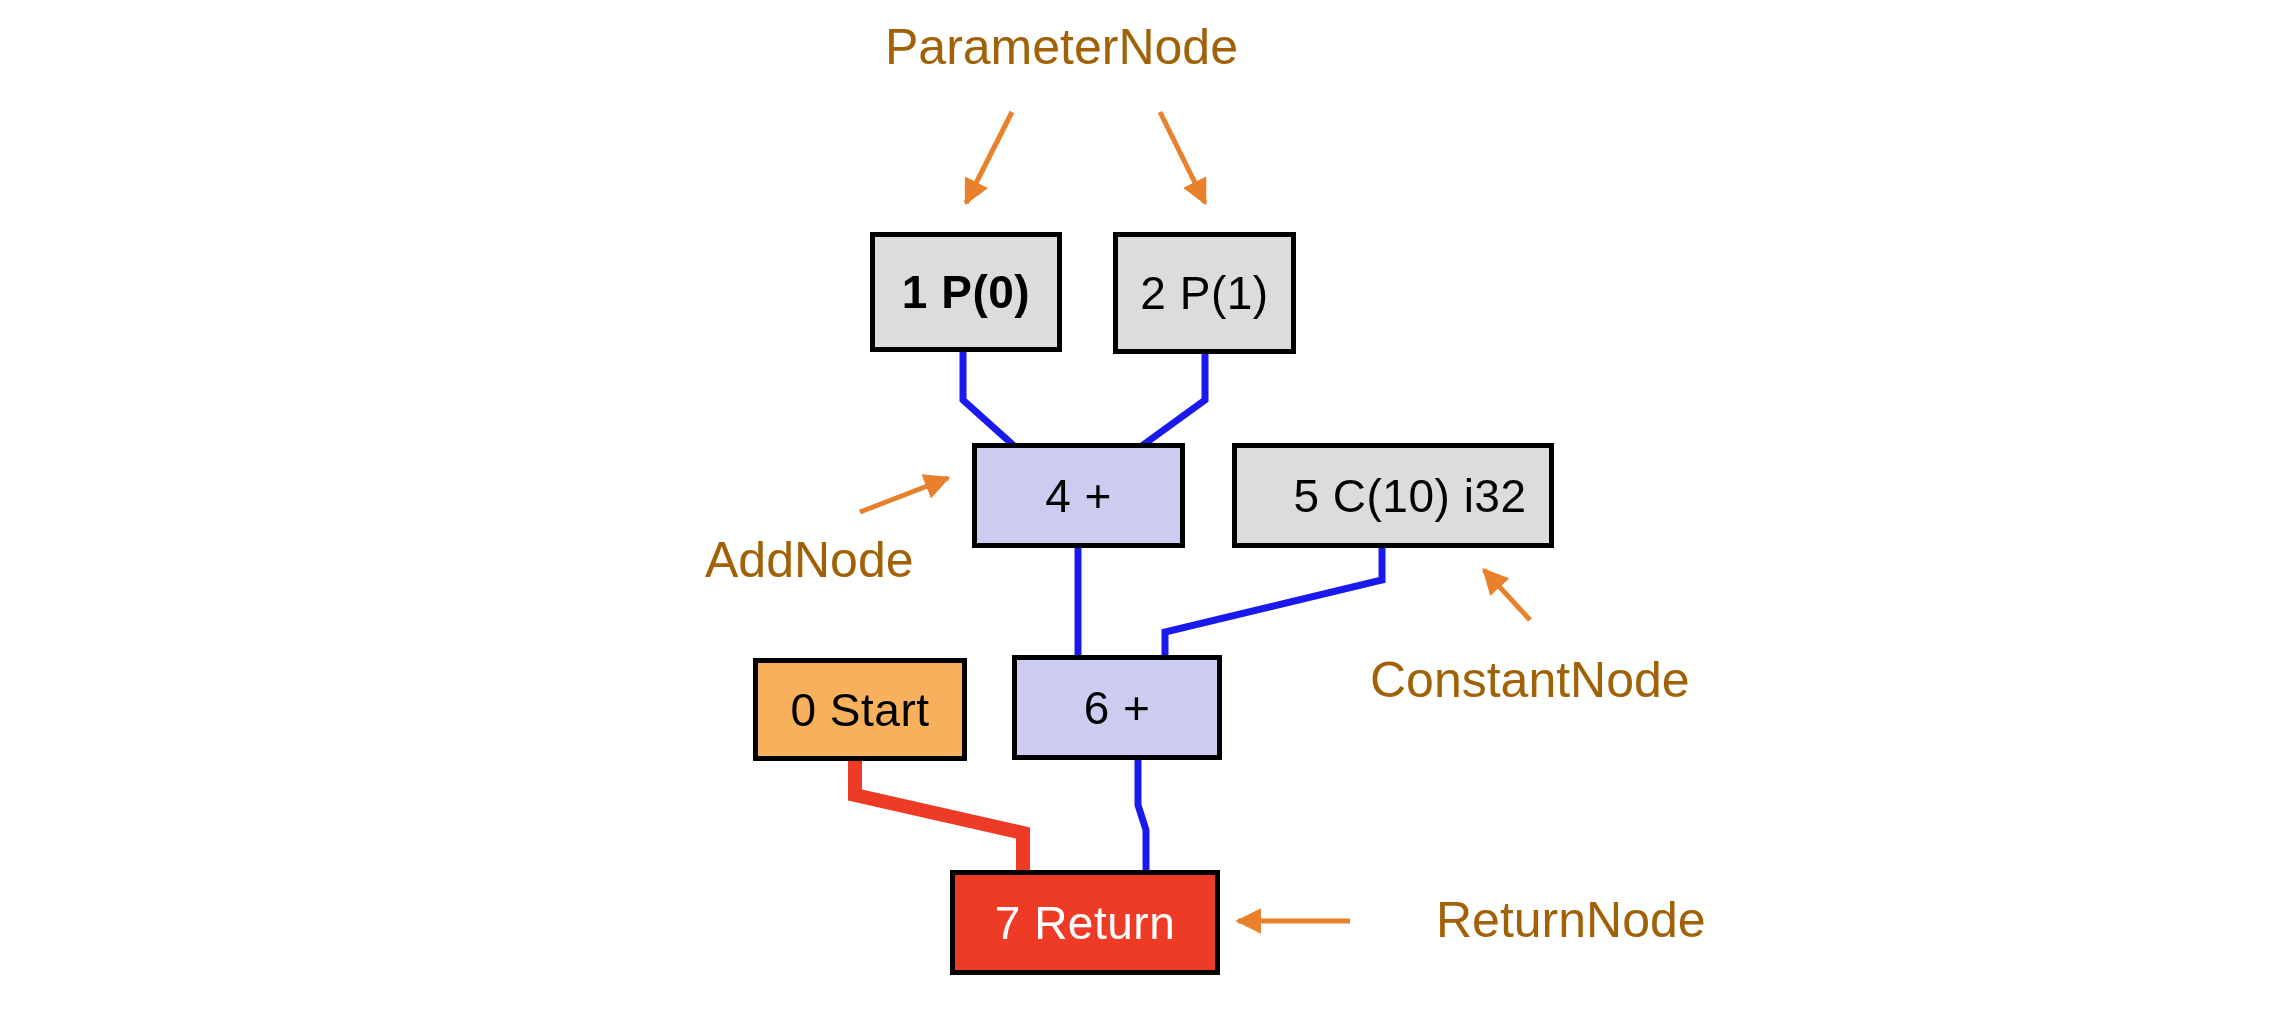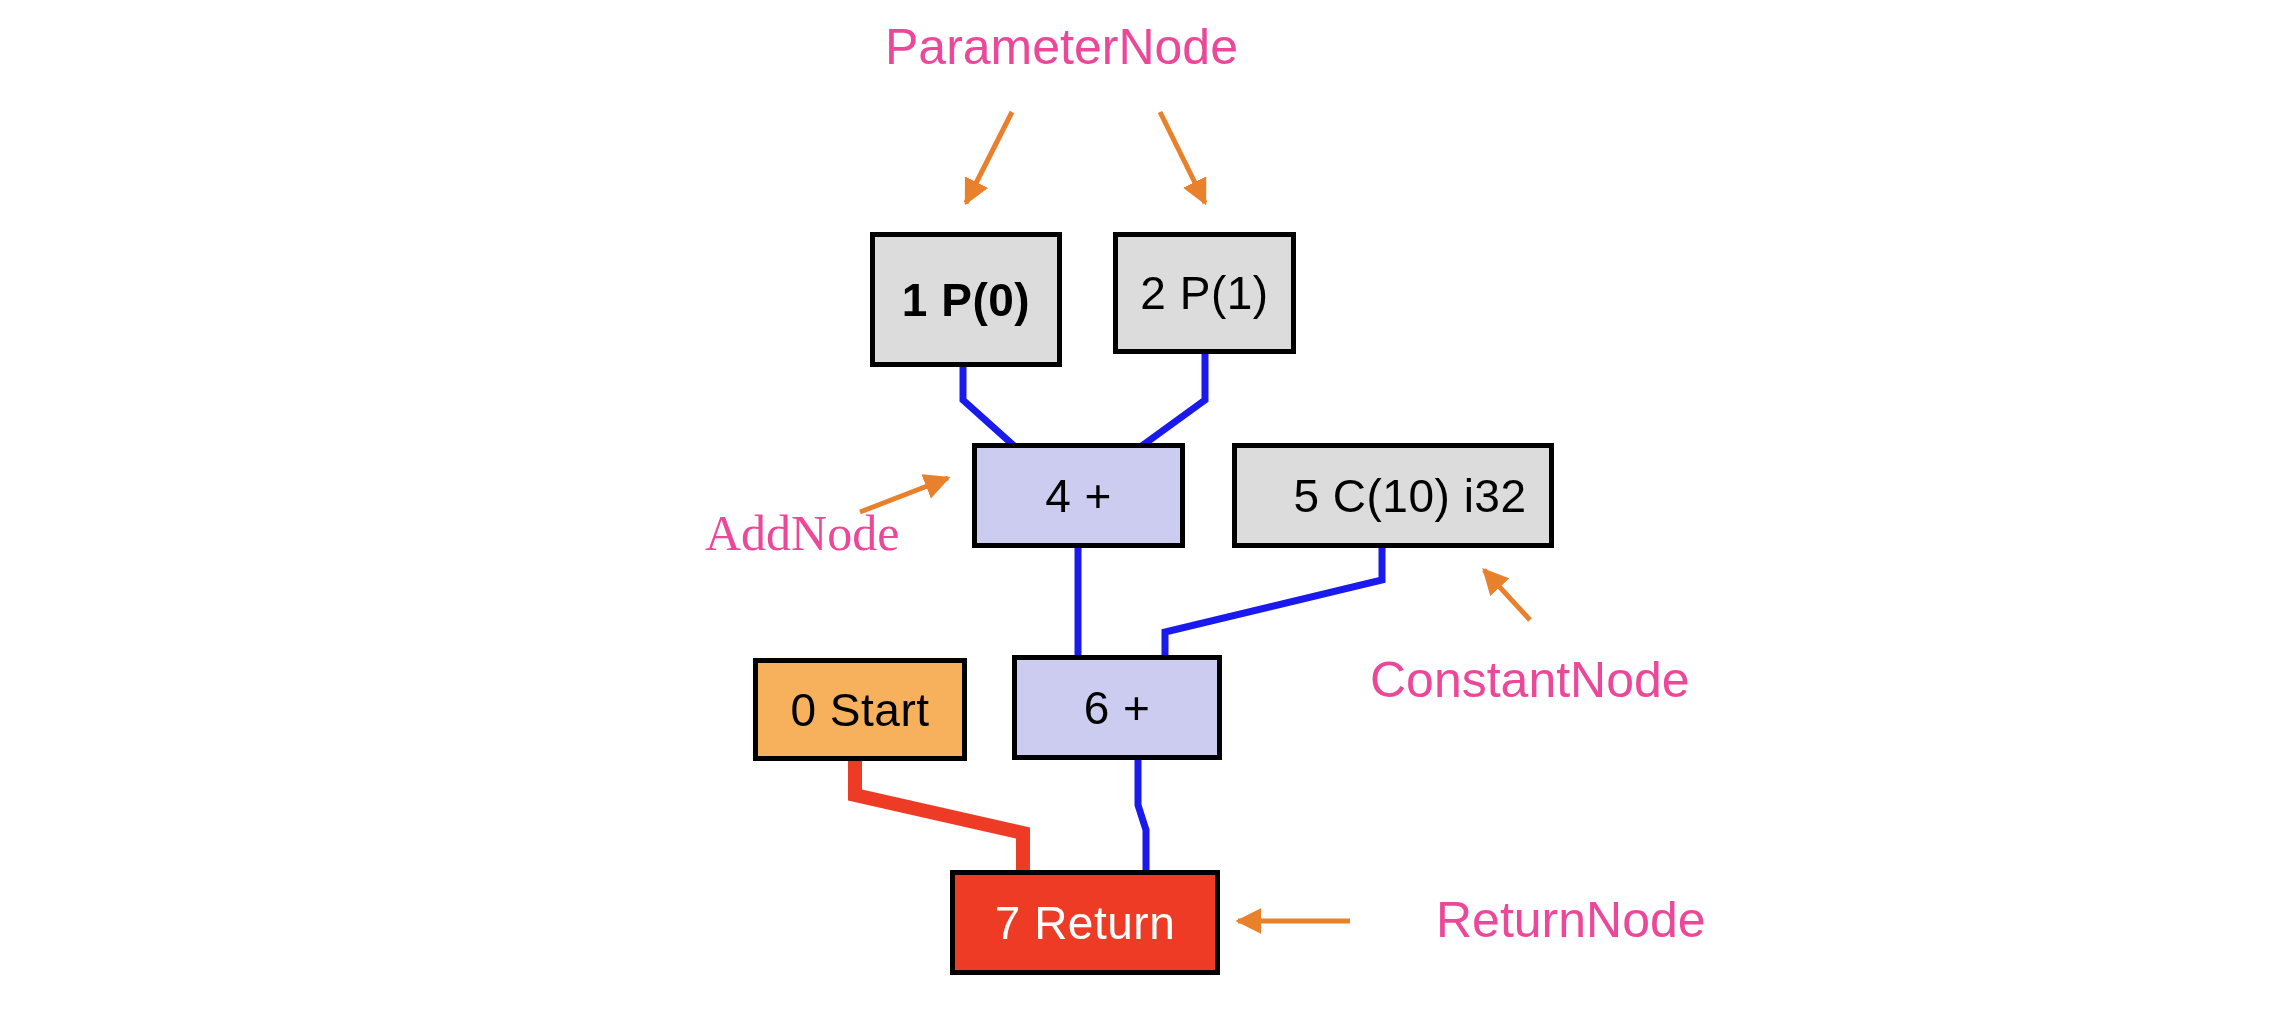--- a/index.html
+++ b/index.html
@@ -45,21 +45,21 @@
   }
   .node-gray    { background: #dcdcdc; }
   .node-add     { background: #ccccf0; }
   .node-start   { background: #f7b15c; text-align: center; }
   .node-return  { background: #ee3b26; color: #ffffff; align-items: center; }
   .node-bold    { font-weight: bold; }
 
   .anno-label {
     position: absolute;
     z-index: 4;
-    color: #ec4899;
+    color: #a16207;
     font-family: "Liberation Sans", sans-serif;
     font-size: 50px;
     line-height: 1;
     white-space: nowrap;
   }
 </style>
 </head>
 <body>
 
 <div id="canvas">
@@ -70,21 +70,21 @@
       <polyline points="1078,548 1078,660" fill="none" stroke="#1a1aee" stroke-width="7" stroke-linecap="butt" stroke-linejoin="miter"></polyline>
       <polyline points="1382,548 1382,580 1165,632 1165,660" fill="none" stroke="#1a1aee" stroke-width="7" stroke-linecap="butt" stroke-linejoin="miter"></polyline>
       <polyline points="1138,760 1138,805 1146,830 1146,875" fill="none" stroke="#1a1aee" stroke-width="7" stroke-linecap="butt" stroke-linejoin="miter"></polyline>
       <polyline points="855,760 855,795 1023,833 1023,875" fill="none" stroke="#ee3b26" stroke-width="14" stroke-linecap="butt" stroke-linejoin="miter"></polyline>
     </svg>
 
   <div id="node-layer">
       <div class="node node-start" style="left: 753px; top: 658px; width: 214px; height: 103px;">
         <span>0 Start</span>
       </div>
-      <div class="node node-gray node-bold" style="left: 870px; top: 232px; width: 192px; height: 135px;">
+      <div class="node node-gray node-bold" style="left: 870px; top: 232px; width: 192px; height: 120px;">
         <span>1 P(0)</span>
       </div>
       <div class="node node-gray" style="left: 1113px; top: 232px; width: 183px; height: 122px;">
         <span>2 P(1)</span>
       </div>
       <div class="node node-add" style="left: 972px; top: 443px; width: 213px; height: 105px;">
         <span>4 +</span>
       </div>
       <div class="node node-gray" style="left: 1232px; top: 443px; width: 322px; height: 105px; padding-left: 34px;">
         <span>5 C(10) i32</span>
@@ -105,18 +105,18 @@
     </defs>
   <line x1="1012" y1="112" x2="966" y2="203" stroke="#e8802c" stroke-width="5" marker-end="url(#arrowhead-orange)"></line>
       <line x1="1160" y1="112" x2="1205" y2="203" stroke="#e8802c" stroke-width="5" marker-end="url(#arrowhead-orange)"></line>
       <line x1="860" y1="512" x2="948" y2="478" stroke="#e8802c" stroke-width="5" marker-end="url(#arrowhead-orange)"></line>
       <line x1="1530" y1="620" x2="1484" y2="570" stroke="#e8802c" stroke-width="5" marker-end="url(#arrowhead-orange)"></line>
       <line x1="1350" y1="921" x2="1238" y2="921" stroke="#e8802c" stroke-width="5" marker-end="url(#arrowhead-orange)"></line>
     </svg>
 
   <div id="anno-label-layer">
       <div class="anno-label" style="left: 885px; top: 22px;">ParameterNode</div>
-      <div class="anno-label" style="left: 705px; top: 508px; font-family: Liberation Serif, serif;">AddNode</div>
+      <div class="anno-label" style="left: 705px; top: 535px;">AddNode</div>
       <div class="anno-label" style="left: 1370px; top: 655px;">ConstantNode</div>
       <div class="anno-label" style="left: 1436px; top: 895px;">ReturnNode</div>
     </div>
 
 </div>
 
 </body></html>

